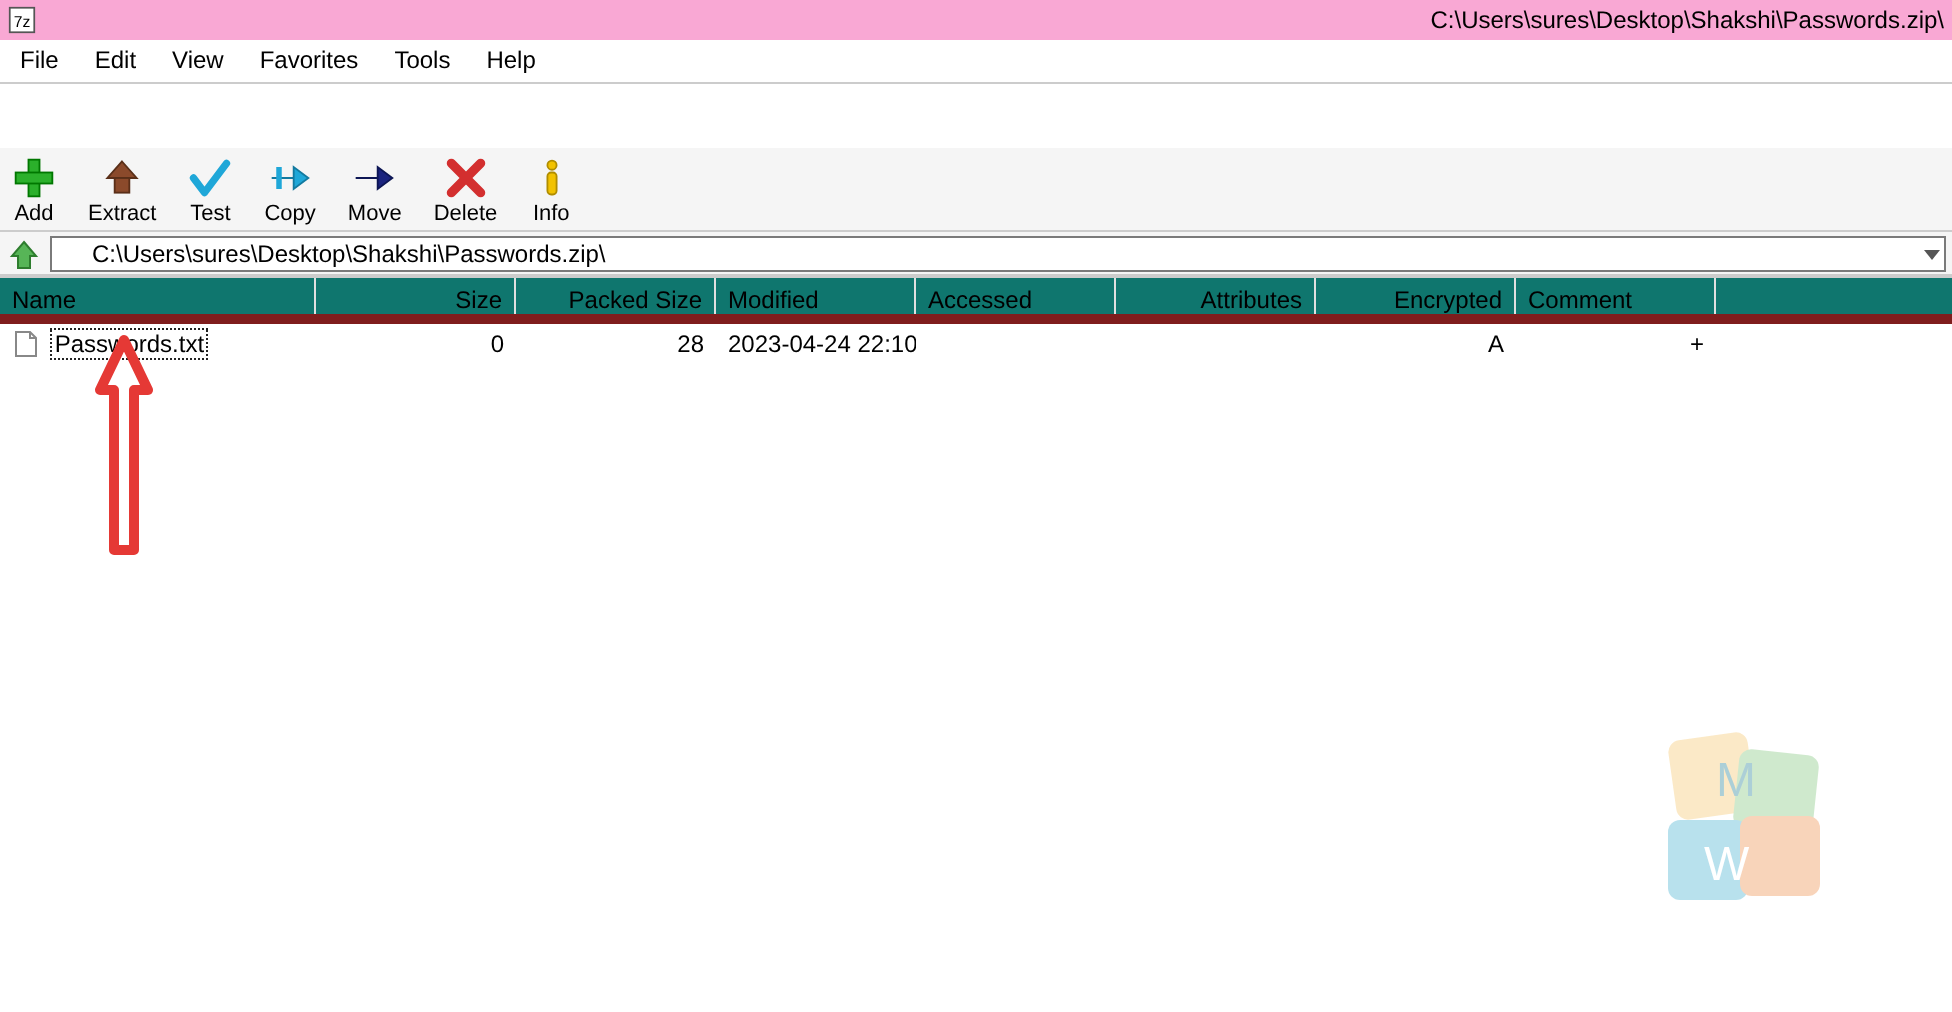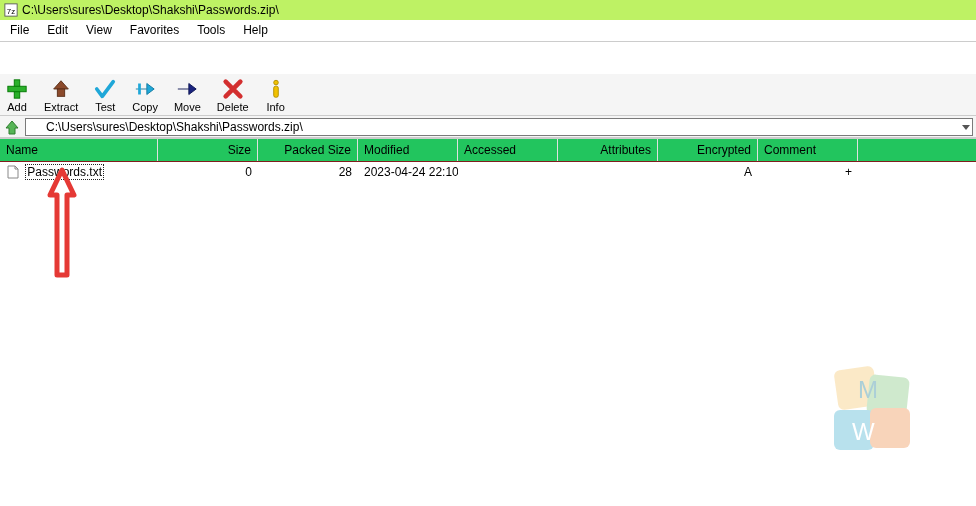--- a/index.html
+++ b/index.html
@@ -12,21 +12,22 @@
     height: 506px;
     overflow: hidden;
     position: relative;
   }
   .titlebar {
     height: 20px;
     display: flex;
     align-items: center;
     padding: 0 4px;
     gap: 4px;
-    background: #bef264;
+    background: #f9a8d4;
+    justify-content: space-between;
   }
   .title-icon {
     width: 14px; height: 14px;
     display: inline-flex; align-items: center; justify-content: center;
   }
   .menubar {
     height: 20px;
     display: flex;
     align-items: center;
     padding: 0 4px;
@@ -95,22 +96,22 @@
     display:flex;align-items:center;justify-content:center;
   }
   .addr-dd {
     position:absolute; right:2px; top:4px; width:10px; height:10px;
     display:flex;align-items:center;justify-content:center;
   }
   .headers {
     height: 24px;
     display: flex;
     border-top: 1px solid #ccc;
-    border-bottom: 1px solid #7f1d1d;
-    background: #22c55e;
+    border-bottom: 5px solid #7f1d1d;
+    background: #0f766e;
   }
   .hcell {
     border-right: 1px solid #e0e0e0;
     padding: 4px 6px;
     font-size: 12px;
     white-space: nowrap;
     overflow: hidden;
   }
   .hcell.r { text-align: right; }
   .row {

